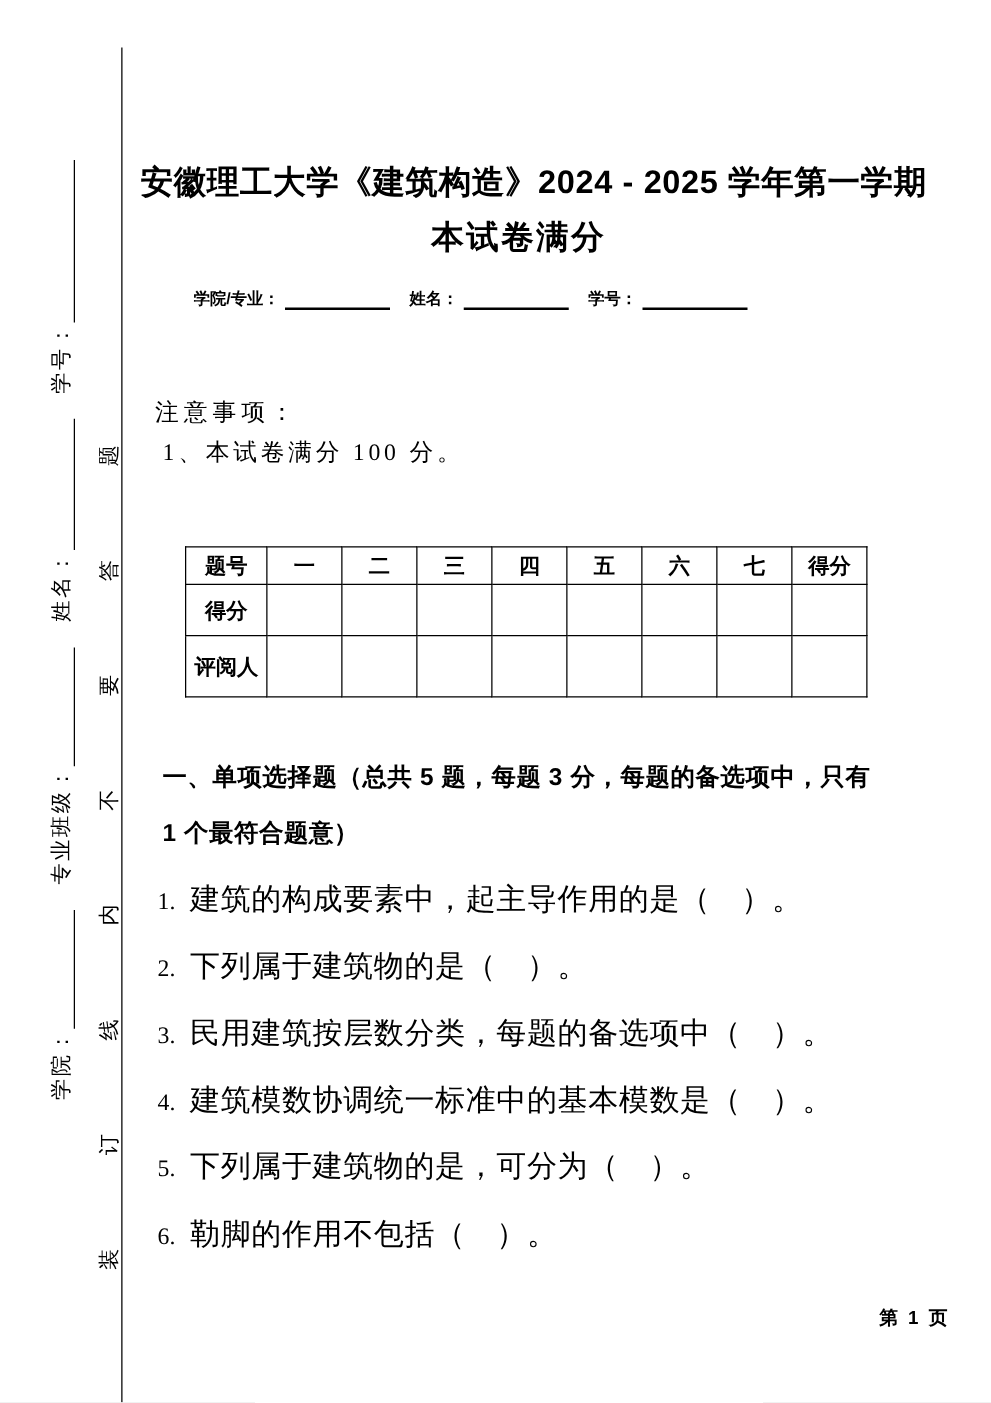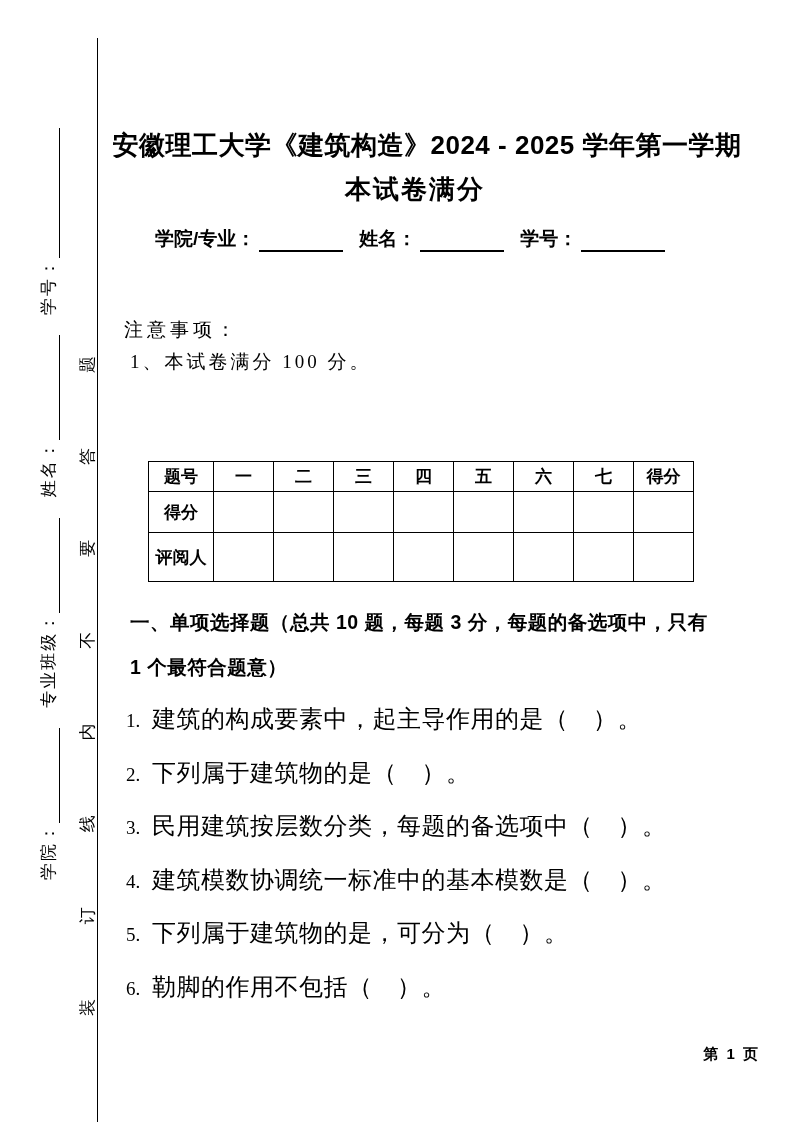--- a/index.html
+++ b/index.html
@@ -46,21 +46,21 @@
     margin-left:12px;
   }
   .title2 {
     position:absolute; top:172px; left:0; width:100%;
     text-align:center; font-size:26px; font-weight:bold; letter-spacing:2px;
   }
 
   .reg-line {
     position:absolute; top:226px; left:55px;
     display:flex; align-items:flex-end; gap:16px;
-    font-size:19px; font-weight:bold; white-space:nowrap;
+    font-size:13px; font-weight:bold; white-space:nowrap;
   }
   .reg-group { display:flex; align-items:flex-end; gap:4px; }
   .reg-blank { width:84px; height:20px; border-bottom:2px solid #000; }
 
   .notice-heading {
     position:absolute; top:280px; left:24px;
     font-family:"Liberation Serif", serif;
     font-size:19px; letter-spacing:4px;margin-top:37px;
   }
   .note {
@@ -69,21 +69,21 @@
     font-size:19px; letter-spacing:3px; white-space:nowrap;
   }
   .note.n1 { top:349px; }
   .note.n2 { top:414px; }
   .note-blank-value {
     display:inline-block; padding:0 9px;
     border-bottom:1.7px solid #000; letter-spacing:1px;
   }
 
   table.score-table {
-    position:absolute; top:461px; left:48px;
+    position:absolute; top:437px; left:48px;
     border-collapse:collapse; table-layout:fixed;
   }
   .score-table th, .score-table td {
     border:1.8px solid #000; text-align:center; vertical-align:middle;
     font-size:17px; padding:0;
   }
   .score-table th { font-weight:bold; }
   .score-table .col0 { width:64px; }
   .score-table .colN { width:59px; }
   .score-table tr.hdr  { height:30px; }
@@ -205,21 +205,21 @@
         <td></td>
         <td></td>
         <td></td>
         <td></td>
         <td></td>
         <td></td>
       </tr>
     </tbody>
       </table>
 
-    <div class="section-heading">一、单项选择题（总共 10 题，每题 3 分，每题的备选项中，只有 1 个最符合题意）</div>
+    <div class="section-heading">一、单项选择题（总共 5 题，每题 3 分，每题的备选项中，只有 1 个最符合题意）</div>
 
     <div class="question q1">
       <span class="q-num">1.</span>
       <span class="q-text">建筑的构成要素中，起主导作用的是（　）。</span>
     </div>
     <div class="question q2">
       <span class="q-num">2.</span>
       <span class="q-text">下列属于建筑物的是（　）。</span>
     </div>
     <div class="question q3">

